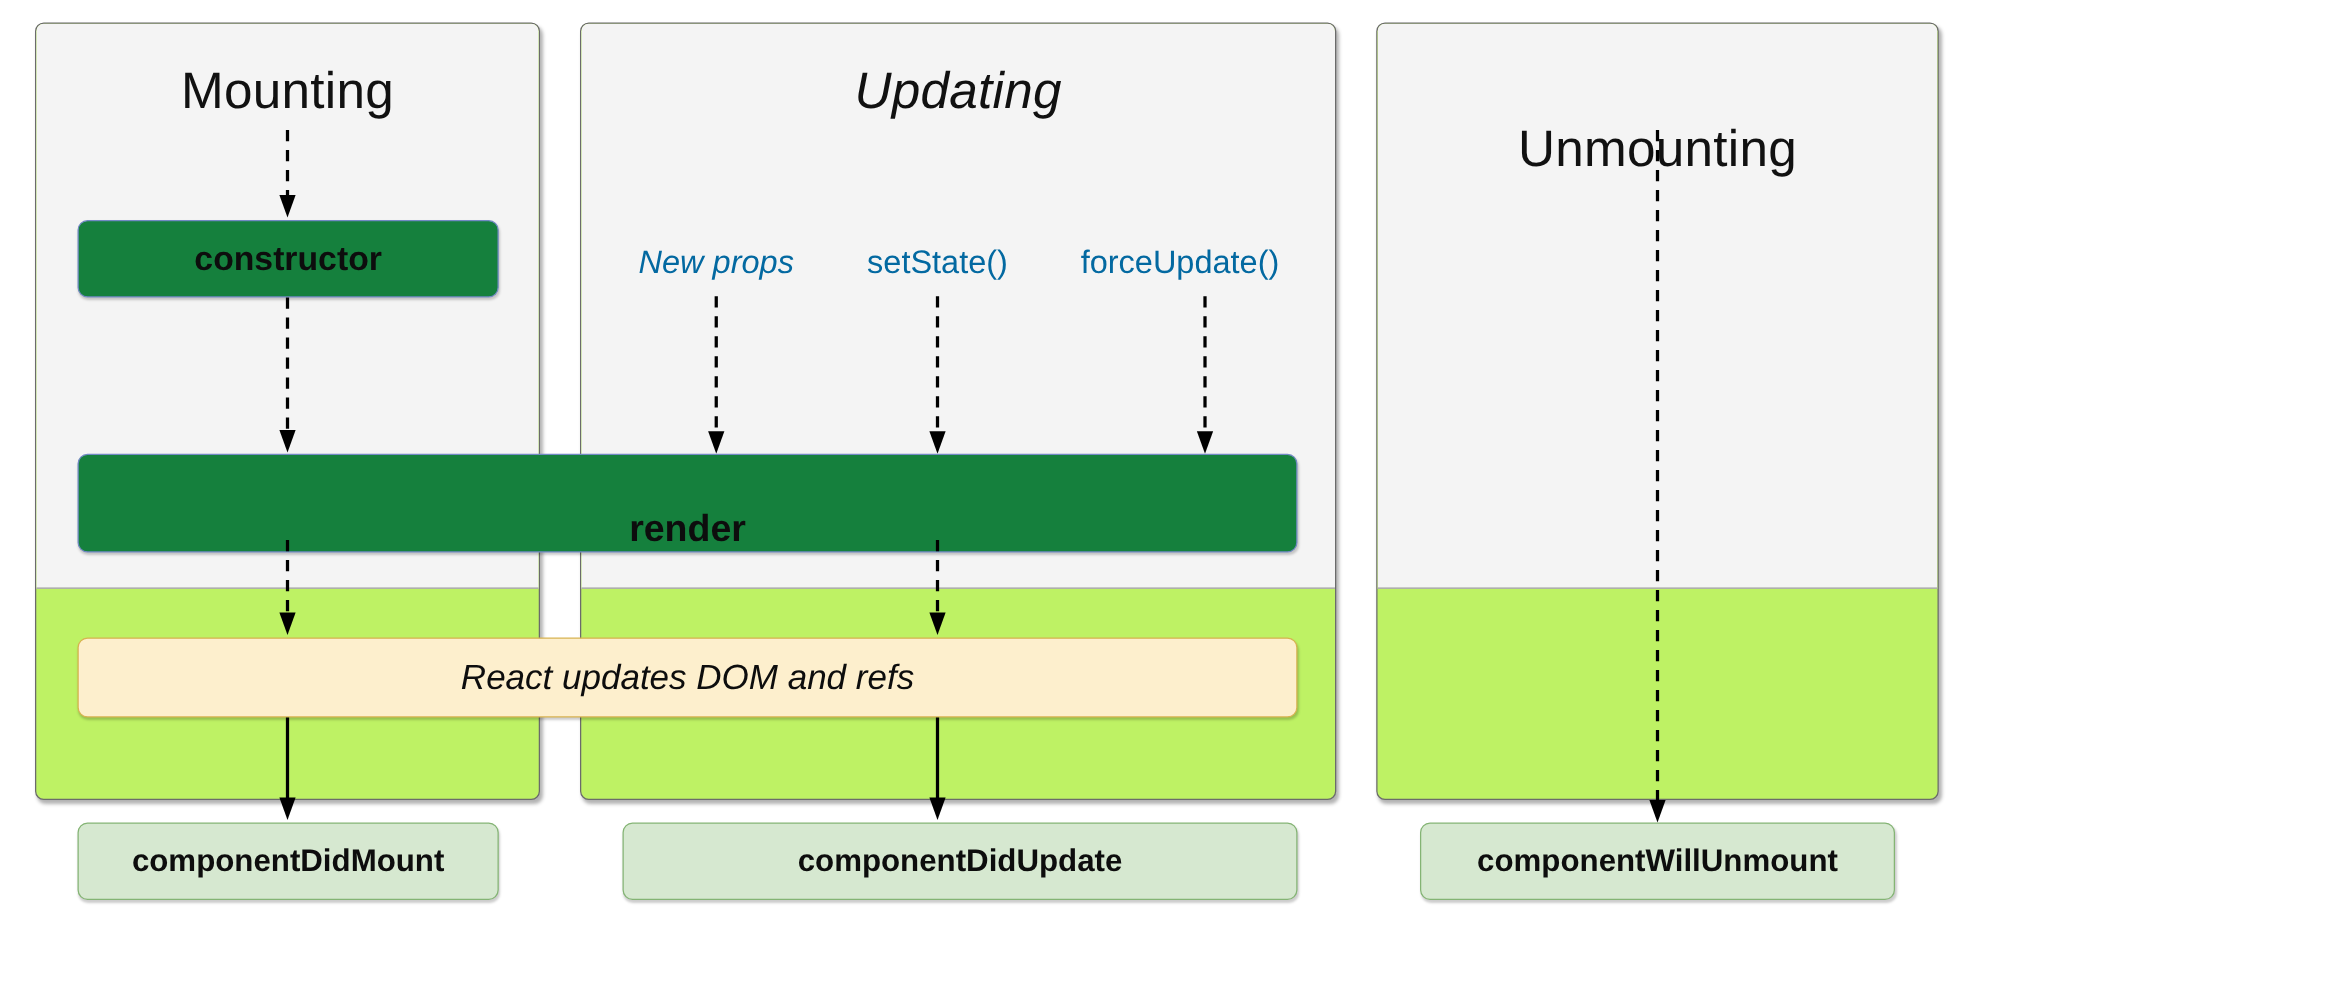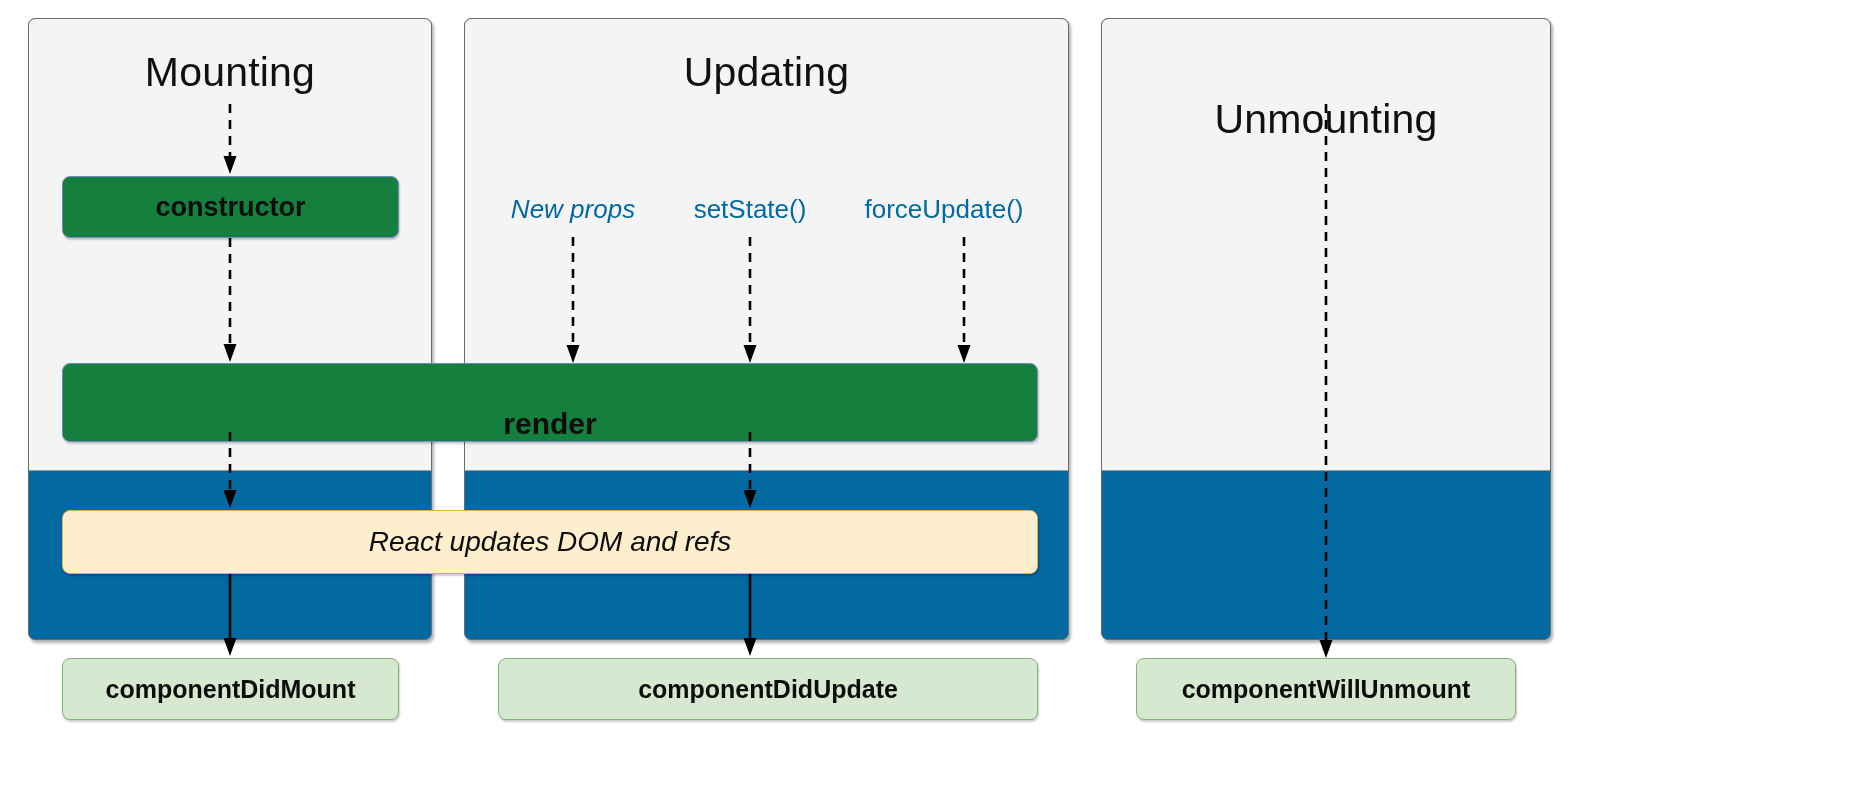--- a/index.html
+++ b/index.html
@@ -19,21 +19,21 @@
     overflow: hidden;
     background: #ffffff;
   }
 
   
   .panel {
     position: absolute;
     box-sizing: border-box;
     border: 1.6px solid #6b6b6b;
     border-radius: 7px;
-    background: #0369a1;
+    background: #bef264;
     box-shadow: 2px 3px 3px rgba(0,0,0,0.30);
     overflow: hidden;
   }
   .panel-top {
     position: absolute;
     left: 0;
     right: 0;
     top: 0;
     background: #f4f4f4;
     border-bottom: 1.6px solid #9a9a9a;
@@ -110,21 +110,21 @@
 </head>
 <body>
 
 <div id="stage">
 
   <div class="panel" style="left:28px; top:18px; width:404px; height:622px;">
     <div class="panel-top" style="height:452px;"></div>
     <div class="panel-title" style="top:33px;">Mounting</div>
   </div>
 
-  <div class="panel" style="left:464px; top:18px; width:605px; height:622px;">
+  <div class="panel" style="left:464px; top:18px; width:605px; height:622px;font-style:italic;">
     <div class="panel-top" style="height:452px;"></div>
     <div class="panel-title" style="top:33px;">Updating</div>
   </div>
 
   <div class="panel" style="left:1101px; top:18px; width:450px; height:622px;">
     <div class="panel-top" style="height:452px;"></div>
     <div class="panel-title" style="top:43px;margin-top:37px;">Unmounting</div>
   </div>
 
   <div class="conn" style="left:214px; top:104px; width:32px; height:72px;">

